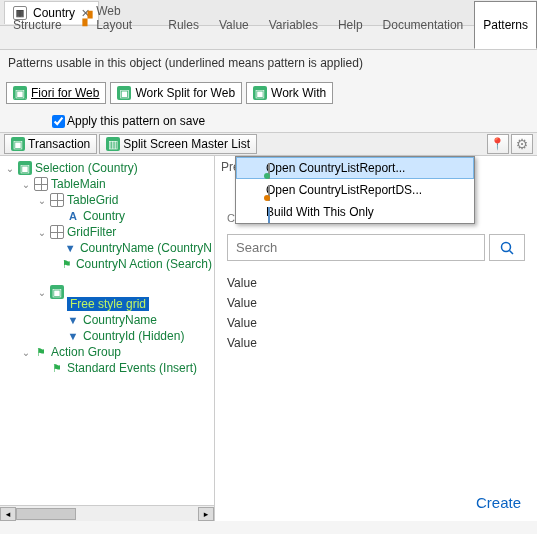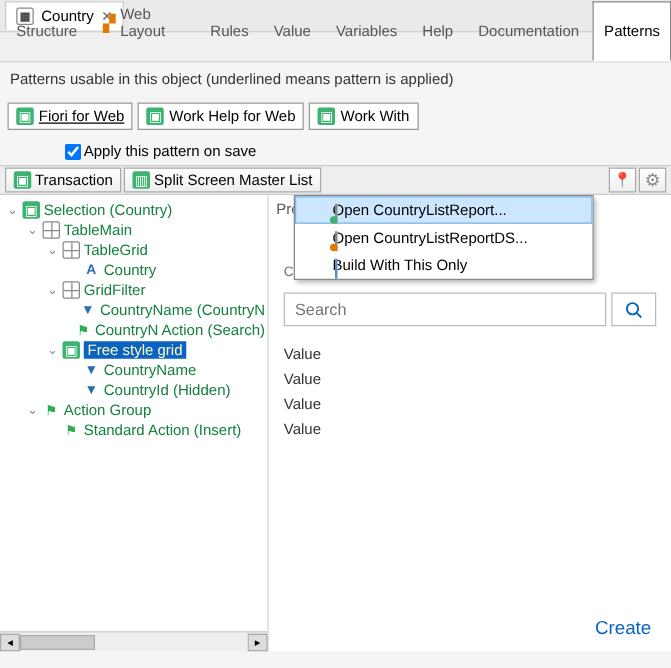--- a/index.html
+++ b/index.html
@@ -27,21 +27,21 @@
 .tbtn { border: 1px solid #aaa; background: linear-gradient(#fff,#eee); padding: 2px 6px; display: flex; align-items: center; gap: 3px; cursor: pointer; }
 .tbtn.iconbtn { width: 22px; justify-content: center; padding: 2px; }
 
 .split { display: flex; height: 365px; }
 .left { width: 215px; border-right: 1px solid #ccc; background: #fff; position: relative; display: flex; flex-direction: column; }
 .right { flex: 1; background: #fff; position: relative; padding: 8px 12px; display: flex; flex-direction: column; }
 
 .tree { flex: 1; overflow: hidden; padding: 4px 2px; }
 .node { display: flex; align-items: center; gap: 3px; padding: 1px 0; white-space: nowrap; }
 .node .label { color: #15803d; }
-.node.selected .label { background: #0a63c2; color: #fef9c3; padding: 0 3px; }
+.node.selected .label { background: #0a63c2; color: #bef264; padding: 0 3px; margin-top: 24px; }
 .tw { display: inline-block; width: 10px; text-align: center; color: #888; font-size: 10px; }
 .ind { display: inline-block; }
 
 .hscroll { height: 16px; background: #eee; border-top: 1px solid #ccc; display: flex; align-items: center; }
 .sbtn { width: 16px; height: 14px; background: #ddd; border: 1px solid #aaa; display: flex; align-items: center; justify-content: center; font-size: 9px; }
 .strack { flex: 1; height: 14px; background: #eee; position: relative; }
 .sthumb { position: absolute; left: 0; width: 60px; height: 12px; top: 1px; background: #ccc; border: 1px solid #aaa; }
 
 .context-menu { position: absolute; top: 0; left: 20px; width: 240px; background: #fff; border: 1px solid #888; box-shadow: 2px 2px 4px rgba(0,0,0,0.3); z-index: 50; }
 .cm-item { padding: 4px 8px 4px 28px; position: relative; cursor: pointer; }
@@ -116,21 +116,21 @@
 
 <div class="desc">Patterns usable in this object (underlined means pattern is applied)</div>
 
 <div class="pattern-pills" id="pills">
     <div class="pill applied">
       <span class="ico ico-green">▣</span>
       <span>Fiori for Web</span>
     </div>
     <div class="pill">
       <span class="ico ico-green">▣</span>
-      <span>Work Help for Web</span>
+      <span>Work Split for Web</span>
     </div>
     <div class="pill">
       <span class="ico ico-green">▣</span>
       <span>Work With</span>
     </div>
   </div>
 
 <div class="apply-row">
   <input type="checkbox" id="applychk" checked="" style="">
   <label>Apply this pattern on save</label>
@@ -220,21 +220,21 @@
         <div class="node">
           <span class="ind" style="width: 16px;"></span>
           <span class="tw">⌄</span>
           <span class="ico ico-flag">⚑</span>
           <span class="label">Action Group</span>
         </div>
         <div class="node">
           <span class="ind" style="width: 32px;"></span>
           <span class="tw"></span>
           <span class="ico ico-flag">⚑</span>
-          <span class="label">Standard Action (Insert)</span>
+          <span class="label">Standard Events (Insert)</span>
         </div>
       </div>
     <div class="hscroll">
       <div class="sbtn">◂</div>
       <div class="strack">
           <div class="sthumb"></div>
         </div>
       <div class="sbtn">▸</div>
     </div>
   </div>

